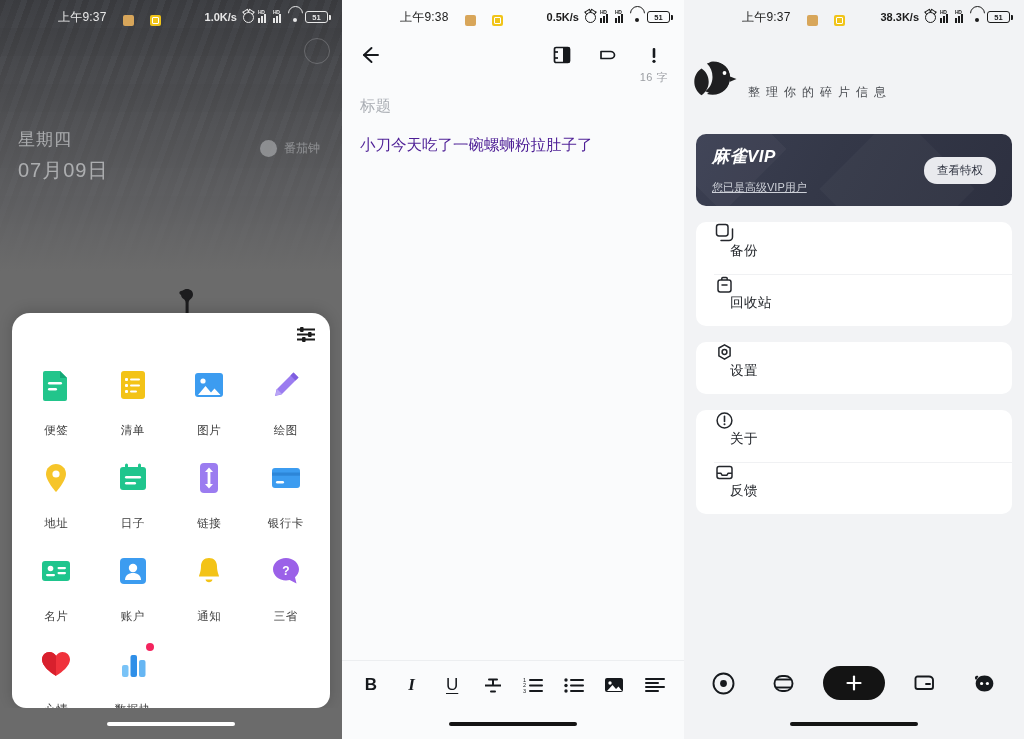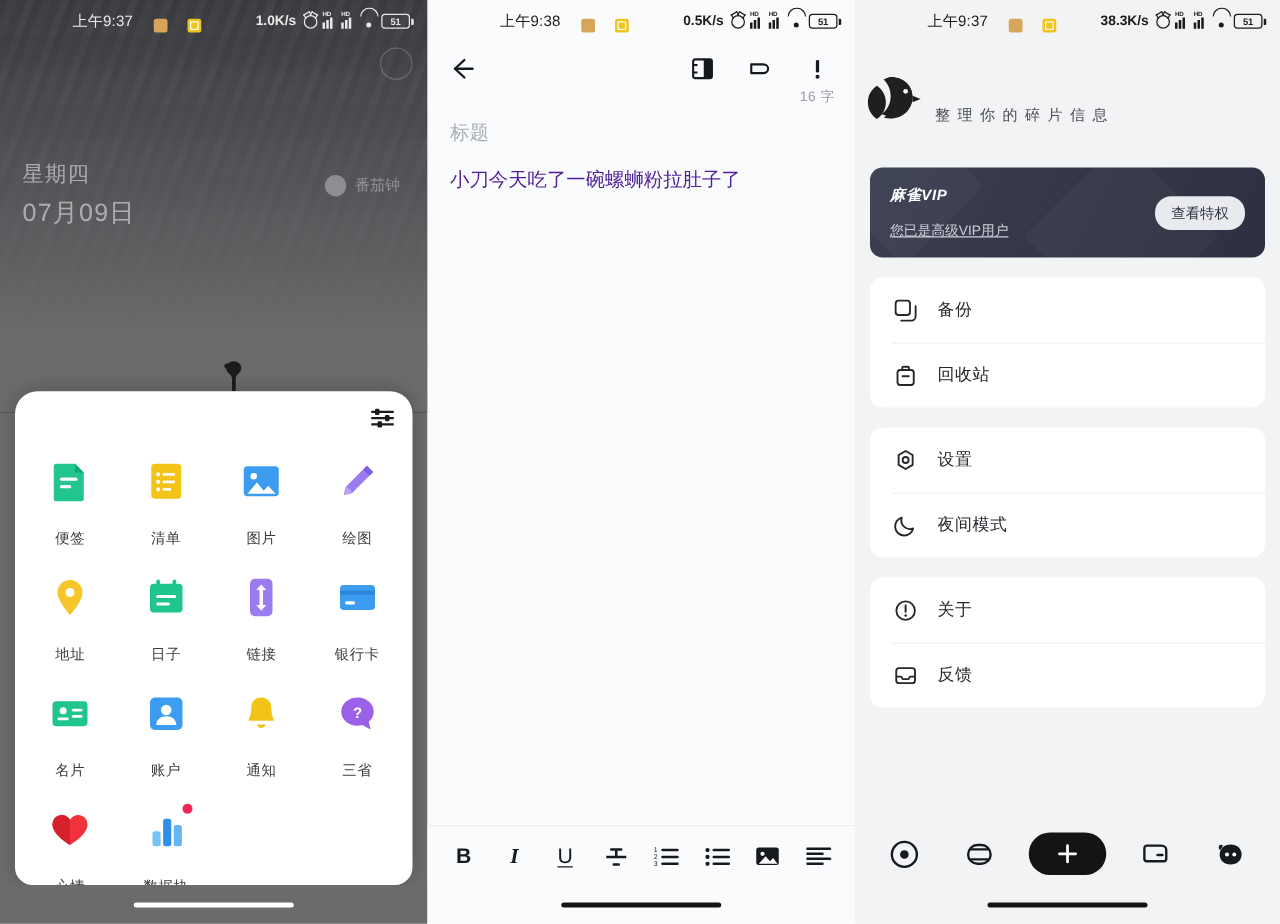--- a/index.html
+++ b/index.html
@@ -102,26 +102,26 @@
   
   .p3-logo { display:flex; flex-direction:row; align-items:center; padding-top:24px; }
   .p3-tag { font-size:12px; color:#4a4d52; letter-spacing:6px; margin-top:16px; padding-left:6px;}
   .vip-card { margin:24px 12px 0; height:72px; border-radius:10px; position:relative;
      background: linear-gradient(118deg,#3b3f52 0%,#343848 42%,#2d3040 100%); overflow:hidden;
      display:flex; align-items:center; padding:0 16px; }
   .vip-card::before{content:"";position:absolute;left:-18px;top:-30px;width:90px;height:90px;
      background:rgba(255,255,255,.035);transform:rotate(45deg);}
   .vip-card::after{content:"";position:absolute;right:60px;bottom:-38px;width:110px;height:110px;
      background:rgba(255,255,255,.03);transform:rotate(45deg);}
-  .vip-t { font-size:12px; font-weight:700; font-style:italic; color:#fff; letter-spacing:.5px;}
+  .vip-t { font-size:17px; font-weight:700; font-style:italic; color:#fff; letter-spacing:.5px;}
   .vip-s { font-size:11px; color:#cdd0d8; margin-top:12px;text-decoration:underline; }
   .vip-btn { margin-left:auto; background:#e9eaee; color:#303441; font-size:11.5px;
      padding:6px 13px; border-radius:13px; z-index:2; }
   .card-group { margin:16px 12px 0; background:#fff; border-radius:10px; overflow:hidden; }
-  .mrow { height:52px; display:flex; align-items:center; padding:0 18px; position:relative; }
+  .mrow { height:52px; display:flex; align-items:flex-start; padding:0 18px; position:relative;flex-direction:column; }
   .mrow + .mrow::before{content:"";position:absolute;left:18px;right:0;top:0;height:1px;background:#f0f1f3;}
   .mrow .mi { width:20px;height:20px; display:flex; align-items:center; justify-content:center; }
   .mrow .ml { font-size:13.5px; color:#25282d; margin-left:16px; letter-spacing:.5px;}
   .p3-nav { position:absolute; left:0; right:0; bottom:31px; height:50px;
      display:flex; align-items:center; justify-content:space-around; background:#f2f3f5; padding:0 10px;}
   .nav-it { width:40px;height:34px;display:flex;align-items:center;justify-content:center;}
   .nav-plus { width:62px;height:34px;border-radius:17px;background:#141414;
      display:flex;align-items:center;justify-content:center;}
   .p3-gesture { position:absolute; left:0; right:0; bottom:0; height:31px; background:#f2f3f5;
      display:flex; align-items:center; justify-content:center;}
@@ -540,28 +540,20 @@
     <div class="card-group">
       <div class="mrow">
         <span class="mi">
           <svg width="19" height="19" viewBox="0 0 19 19">
             <path d="M9.5 1.8l5.6 3.2v7.9l-5.6 3.3-5.6-3.3V5z" fill="none" stroke="#24272c" stroke-width="1.5" stroke-linejoin="round"></path>
             <circle cx="9.5" cy="9" r="2.4" fill="none" stroke="#24272c" stroke-width="1.5"></circle>
           </svg>
         </span>
         <span class="ml">设置</span>
       </div>
-      <div class="mrow">
-        <span class="mi">
-          <svg width="19" height="19" viewBox="0 0 19 19">
-            <path d="M15.5 11.8A7 7 0 0 1 6.4 3.1a7.3 7.3 0 1 0 9.1 8.7z" fill="none" stroke="#24272c" stroke-width="1.5" stroke-linejoin="round"></path>
-          </svg>
-        </span>
-        <span class="ml">夜间模式</span>
-      </div>
     </div>
 
     <div class="card-group">
       <div class="mrow">
         <span class="mi">
           <svg width="19" height="19" viewBox="0 0 19 19">
             <circle cx="9.5" cy="9.5" r="7.4" fill="none" stroke="#24272c" stroke-width="1.5"></circle>
             <line x1="9.5" y1="5.4" x2="9.5" y2="10.4" stroke="#24272c" stroke-width="1.6" stroke-linecap="round"></line>
             <circle cx="9.5" cy="13.3" r="1" fill="#24272c"></circle>
           </svg>

